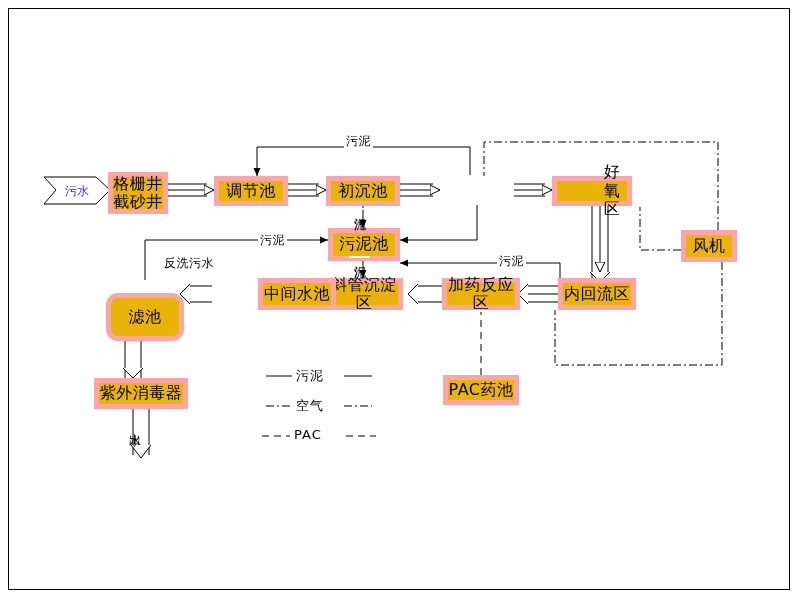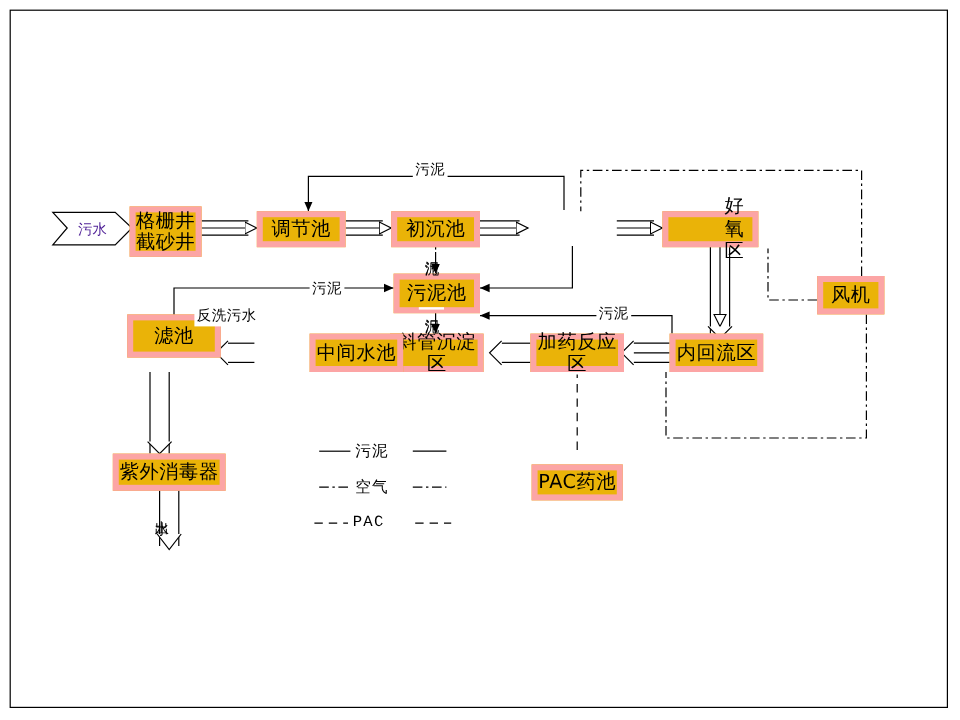--- a/index.html
+++ b/index.html
@@ -258,43 +258,43 @@
   </div>
 
   <div class="box" style="left:325px; top:278px; width:78px; height:32px;align-items:center;">
     <span>斜管沉淀区</span>
   </div>
 
   <div class="box" style="left:212px; top:278px; width:78px; height:32px;margin-left:46px;">
     <span>中间水池</span>
   </div>
 
-  <div class="box" style="left:106px; top:262px; width:78px; height:36px;">
+  <div class="box" style="left:106px; top:293px; width:78px; height:48px;border-radius:12px;">
     <span>滤池</span>
   </div>
 
   <div class="box" style="left:94px; top:378px; width:94px; height:31px;">
     <span>紫外消毒器</span>
   </div>
 
-  <div class="box" style="left:443px; top:387px; width:76px; height:30px;">
+  <div class="box" style="left:443px; top:375px; width:76px; height:30px;">
     <span>PAC药池</span>
   </div>
 
   <div class="lbl lbl-white" style="left:344px; top:133px;">污泥</div>
 
   <div class="lbl lbl-white vert" style="left:349px; top:208px;">污泥</div>
 
   <div class="lbl lbl-white" style="left:497px; top:253px;">污泥</div>
 
   <div class="lbl lbl-white" style="left:258px; top:232px;">污泥</div>
 
   <div class="lbl lbl-white vert" style="left:349px; top:256px;">污泥</div>
 
   <div class="lbl lbl-white" style="left:162px; top:231px;margin-top:24px;">反洗污水</div>
 
   <div class="lbl vert" style="left:126px; top:424px;">出水</div>
 
   <div class="legend-row" style="left:296px; top:367px;">污泥</div>
   <div class="legend-row" style="left:296px; top:397px;">空气</div>
-  <div class="legend-row" style="left:294px; top:427px;font-family:Liberation Mono, monospace;">PAC</div>
+  <div class="legend-row" style="left:294px; top:427px;">PAC</div>
 
 </div>
 
 </body></html>

